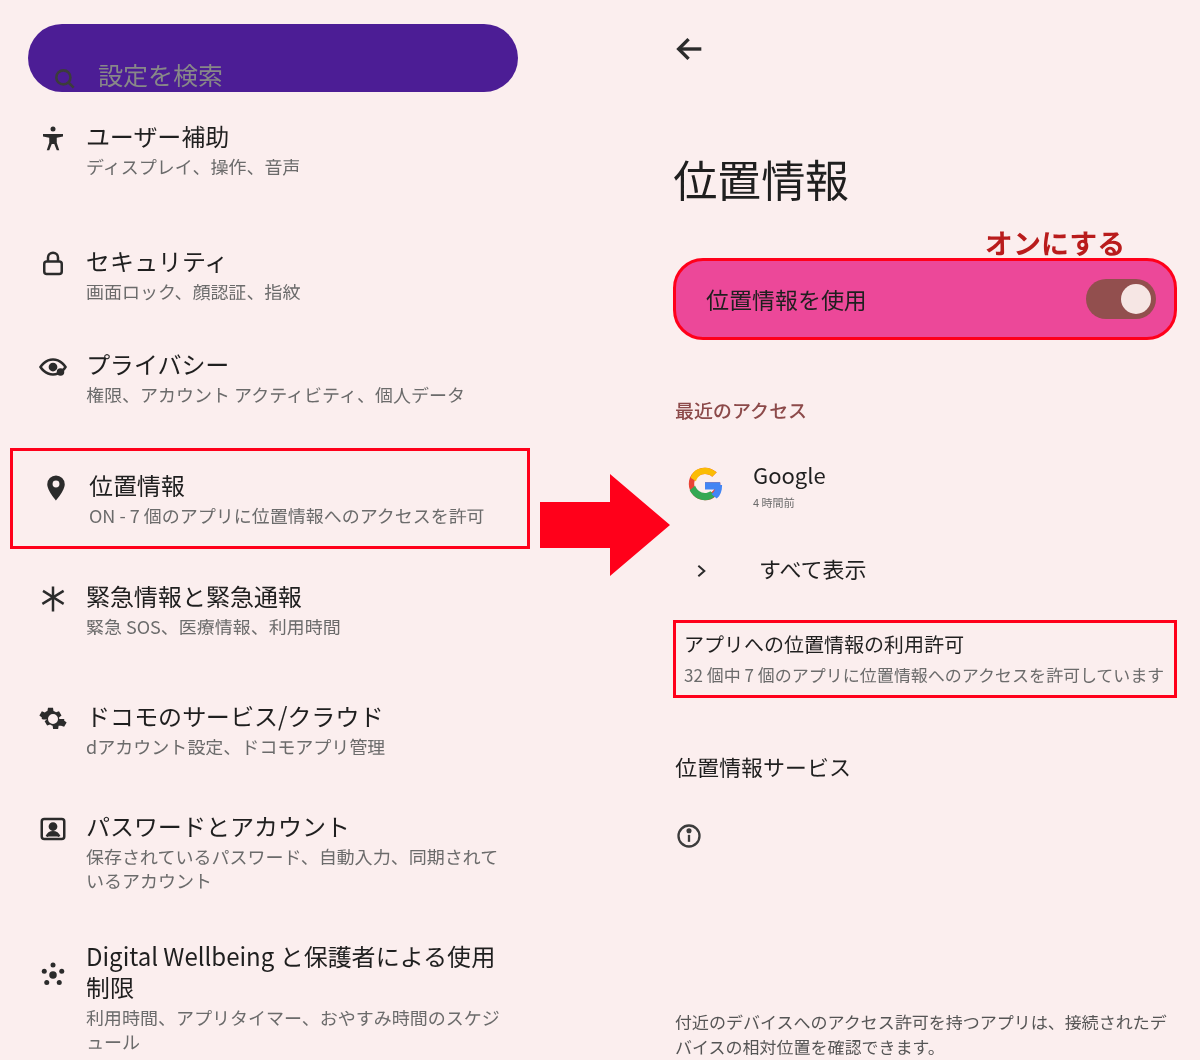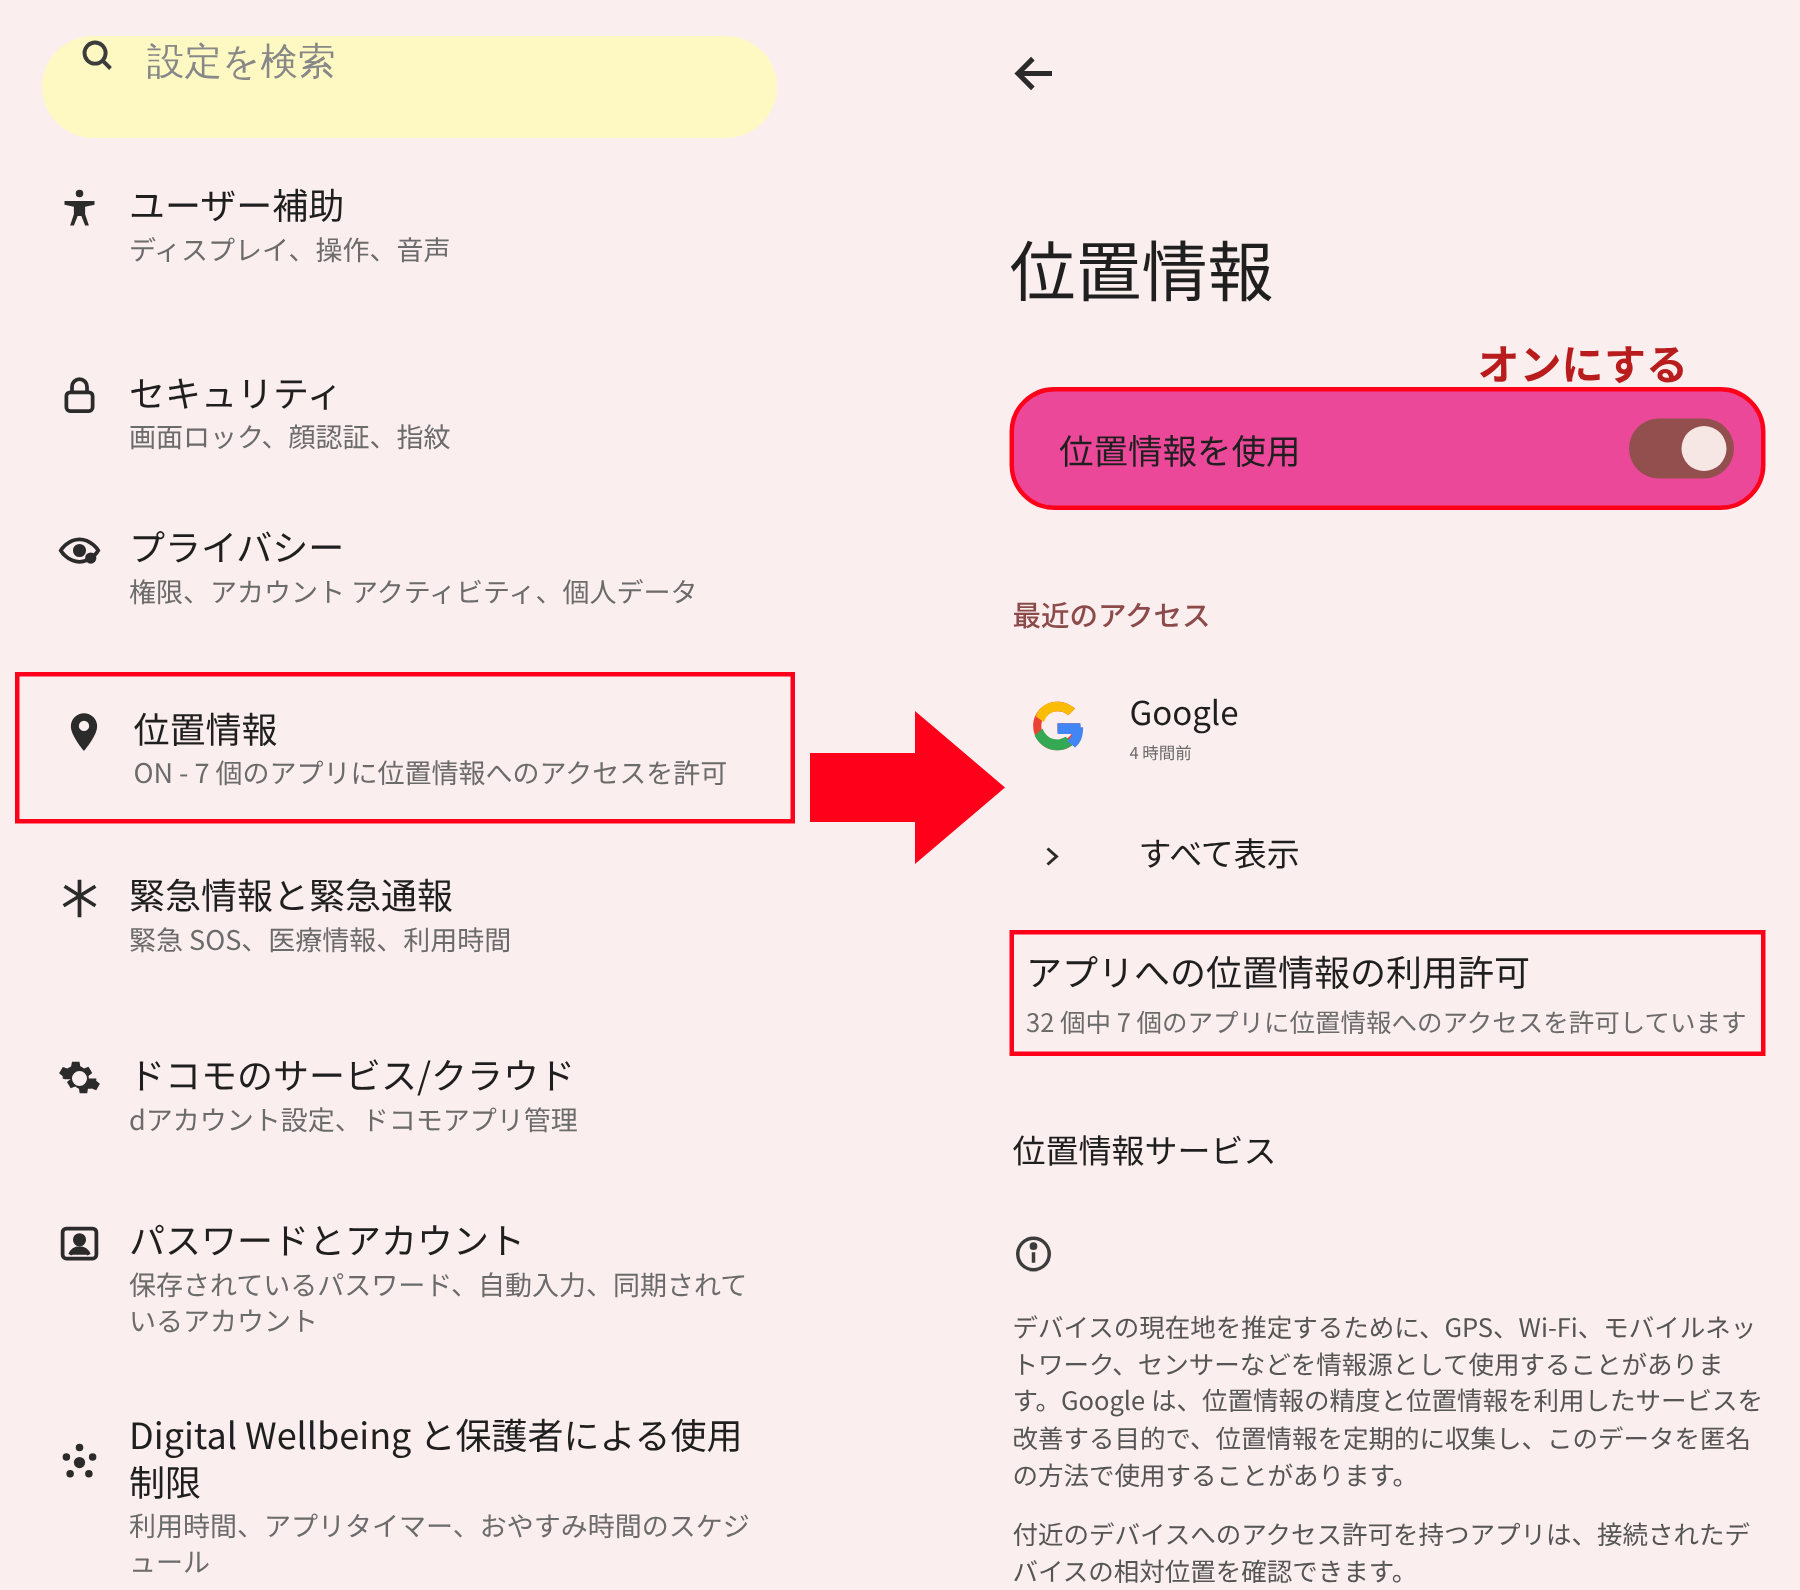--- a/index.html
+++ b/index.html
@@ -21,26 +21,25 @@
     position: absolute;
     left: 665px; top: 10px;
     width: 520px; height: 1040px;
   }
 
   
   .search-bar {
     position: absolute;
     left: 18px; top: 14px;
     width: 490px; height: 68px;
-    background: #fef9c3;
+    background: #4c1d95;
     border-radius: 34px;
     display: flex;
-    align-items: flex-start;
+    align-items: flex-end;
     padding-left: 24px;
-    font-family: Liberation Serif, serif;
   }
   .search-bar .icon { width: 26px; height: 26px; color:#3c3c3c; }
   .search-bar .placeholder {
     margin-left: 20px;
     font-size: 25px;
     color: #888;
   }
 
   .settings-item {
     position: absolute;
@@ -161,21 +160,21 @@
   .show-all .chev { width:16px; height:16px; color:#2b2b2b; }
   .show-all .lbl { margin-left: 38px; font-size: 22px; }
 
   .app-perm-card {
     position: absolute;
     left: 8px; top: 610px;
     width: 504px;
     border: 3px solid #ff001a;
     padding: 6px 8px 8px 8px;
   }
-  .app-perm-card .t { font-size: 24px; }
+  .app-perm-card .t { font-size: 20px; }
   .app-perm-card .s { font-size: 17px; color:#6b6b6b; margin-top:6px; line-height:1.35; }
 
   .loc-services-title {
     position: absolute;
     left: 10px; top: 740px;
     font-size: 22px;
   }
 
   .info-icon {
     position: absolute;
@@ -363,15 +362,14 @@
   <div class="loc-services-title">位置情報サービス</div>
 
   <span class="info-icon">
     <svg viewBox="0 0 24 24" fill="none" stroke="currentColor" stroke-width="2">
         <circle cx="12" cy="12" r="9"></circle>
         <line x1="12" y1="11" x2="12" y2="17"></line>
         <circle cx="12" cy="7.5" r="1.2" fill="currentColor"></circle>
       </svg>
   </span>
 
-  <div class="info-para" style="top:862px">デバイスの現在地を推定するために、GPS、Wi-Fi、モバイルネットワーク、センサーなどを情報源として使用することがあります。Google は、位置情報の精度と位置情報を利用したサービスを改善する目的で、位置情報を定期的に収集し、このデータを匿名の方法で使用することがあります。</div>
   <div class="info-para" style="top:1000px">付近のデバイスへのアクセス許可を持つアプリは、接続されたデバイスの相対位置を確認できます。</div>
 </div>
 
 </body></html>

